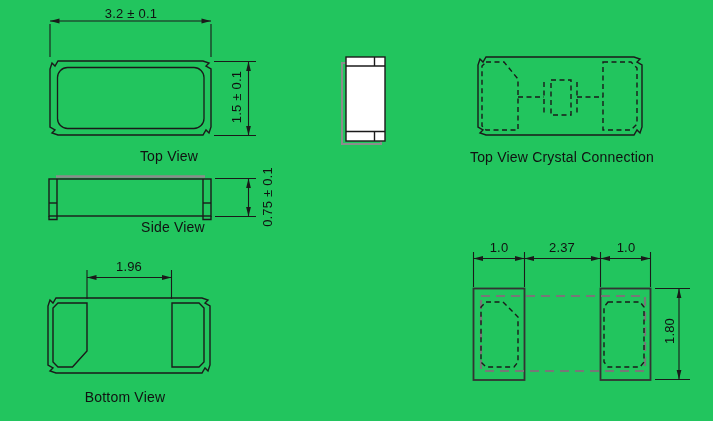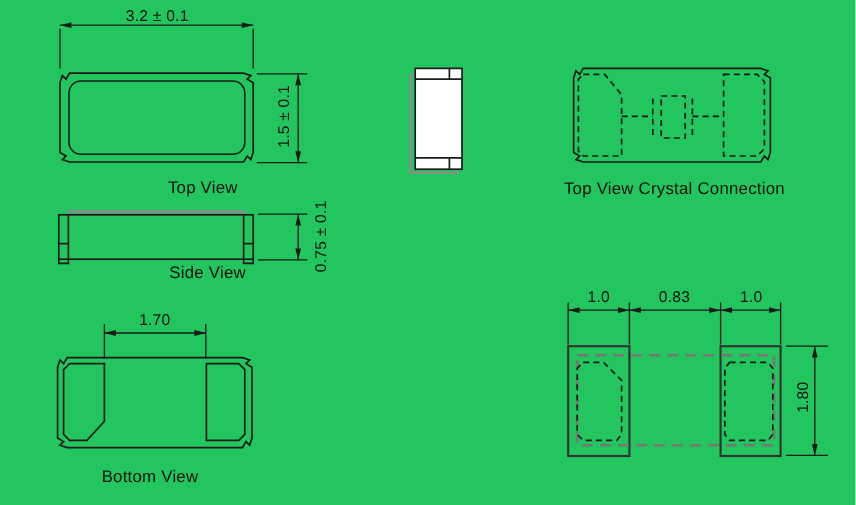--- a/index.html
+++ b/index.html
@@ -137,23 +137,23 @@
     </g>
   </svg>
 
   <div class="txt" style="left:131px;top:13px;">3.2 ± 0.1</div>
   <div class="txt vert" style="left:236px;top:97px;">1.5 ± 0.1</div>
   <div class="txt lbl" style="left:133px;top:156px;margin-left:36px;">Top View</div>
 
   <div class="txt vert" style="left:267px;top:197px;">0.75 ± 0.1</div>
   <div class="txt lbl" style="left:133px;top:227px;margin-left:40px;">Side View</div>
 
-  <div class="txt" style="left:129px;top:266px;">1.70</div>
+  <div class="txt" style="left:129px;top:266px;">1.96</div>
   <div class="txt lbl" style="left:125px;top:397px;">Bottom View</div>
 
   <div class="txt lbl" style="left:562px;top:157px;">Top View Crystal Connection</div>
 
   <div class="txt" style="left:499px;top:247px;">1.0</div>
-  <div class="txt" style="left:562px;top:247px;">0.83</div>
+  <div class="txt" style="left:562px;top:247px;">2.37</div>
   <div class="txt" style="left:626px;top:247px;">1.0</div>
   <div class="txt vert" style="left:669px;top:331px;">1.80</div>
 
 </div>
 
 </body></html>

